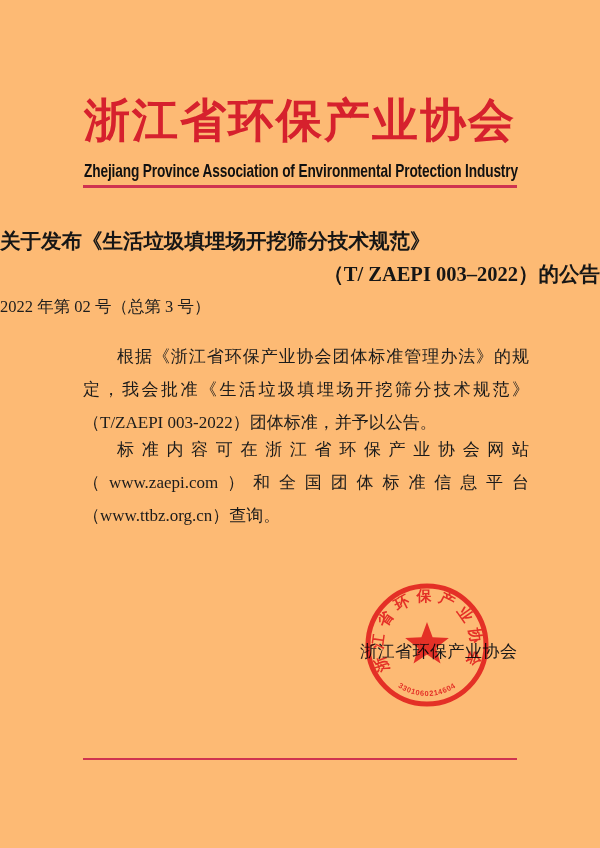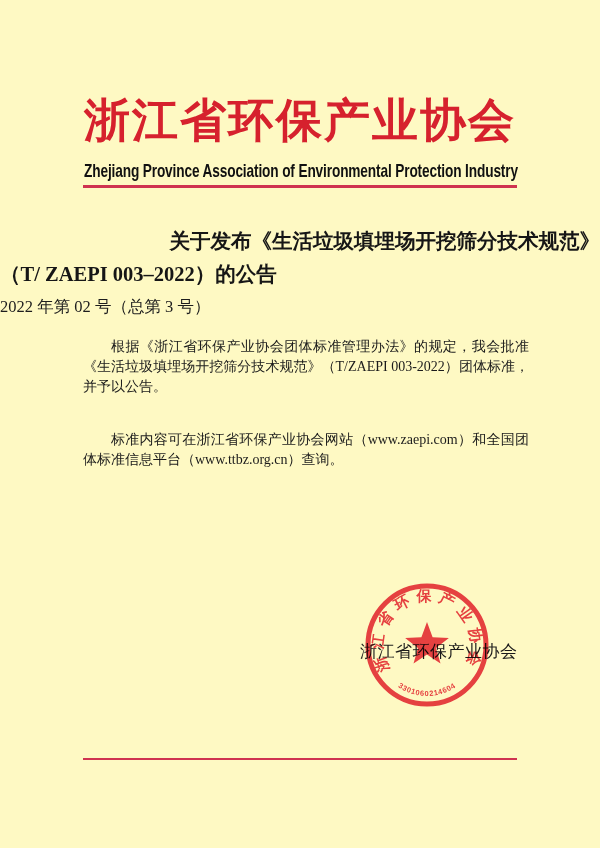--- a/index.html
+++ b/index.html
@@ -5,21 +5,21 @@
   html, body {
     margin: 0;
     padding: 0;
     background: #ffffff;
   }
   .page {
     position: relative;
     width: 600px;
     height: 848px;
     margin: 0 auto;
-    background: #fef9c3;
+    background: #fdba74;
     color: #1c1c1c;
     font-family: "Liberation Serif", serif;
     overflow: hidden;
   }
   .org-title {
     position: absolute;
     top: 94px;
     left: 0; right: 0;
     text-align: center;
     font-size: 46px;
@@ -50,52 +50,52 @@
     left: 83px;
     top: 185px;
     width: 434px;
     height: 2.5px;
     background: #cf3350;
   }
   .doc-title-1 {
     position: absolute;
     top: 227px;
     left: 0; right: 0;
-    text-align: right;
+    text-align: left;
     font-size: 20.5px;
     font-weight: bold;
     color: #161616;
     white-space: nowrap;
     font-family: Liberation Mono, monospace;
   }
   .doc-title-2 {
     position: absolute;
     top: 260px;
     left: 0; right: 0;
-    text-align: left;
+    text-align: right;
     font-size: 20.5px;
     font-weight: bold;
     color: #161616;
     white-space: nowrap;
     font-family: Liberation Serif, serif;
   }
   .issue-no {
     position: absolute;
     top: 296px;
     left: 0; right: 0;
     text-align: left;
     font-size: 16.5px;
     color: #1d1d1d;
   }
   .para {
     position: absolute;
     left: 83px;
     width: 446px;
-    font-size: 14px;
-    line-height: 20px;
+    font-size: 17px;
+    line-height: 33px;
     text-align: justify;
     text-indent: 2em;
     color: #1b1b1b;
   }
   .para-1 { top: 323px; }
   .para-2 { top: 416px; }
   .attachment {
     position: absolute;
     left: 82px;
     top: 513px;

